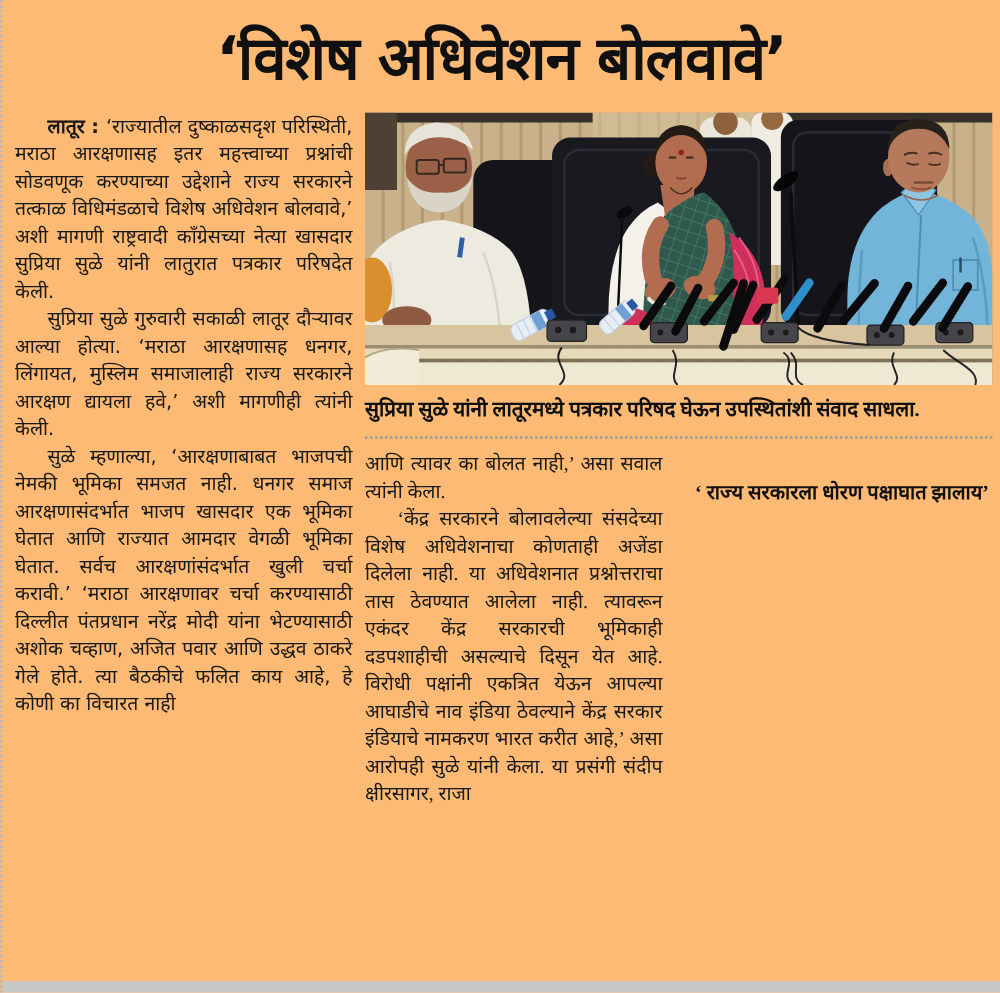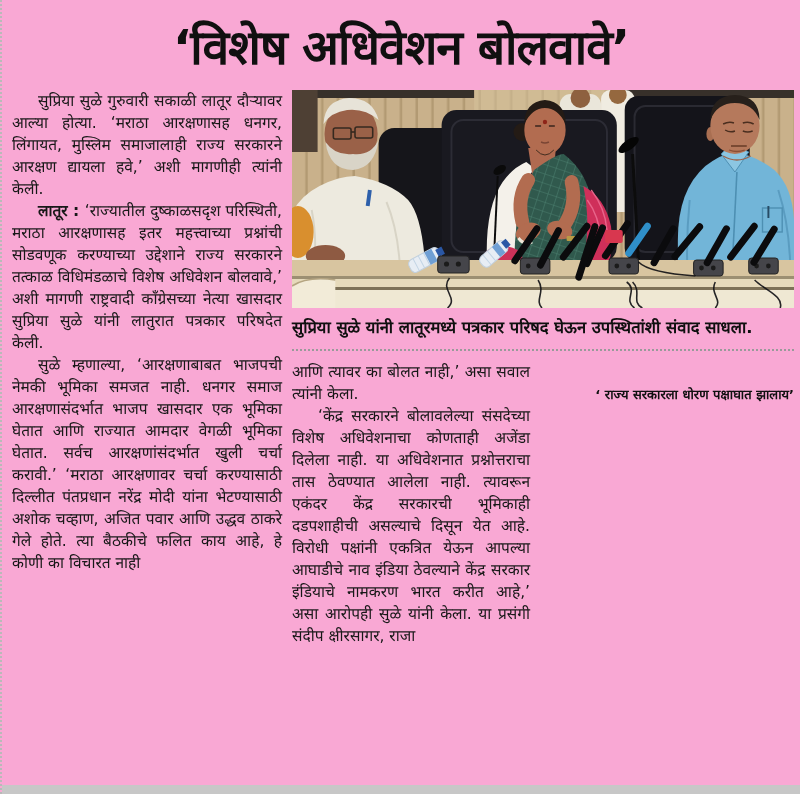--- a/index.html
+++ b/index.html
@@ -1,52 +1,52 @@
 <!DOCTYPE html>
 <html><head>
 <meta charset="utf-8">
 <style>
   html,body{margin:0;padding:0;}
   body{
     width:800px;height:794px;background:#ffffff;
     font-family:"DejaVu Sans",sans-serif;color:#161616;
     position:relative;overflow:hidden;
   }
-  .page{position:absolute;inset:0;border-left:2px dotted #b9b9b9;box-sizing:border-box;background:#f9a8d4;}
+  .page{position:absolute;inset:0;border-left:2px dotted #b9b9b9;box-sizing:border-box;background:#fdba74;}
   .headline{
     margin:10px 10px 0;text-align:center;font-weight:bold;
     font-size:48px;line-height:1.55;letter-spacing:-1px;color:#101010;white-space:nowrap;
   }
   .content{display:flex;gap:10px;padding:6px 6px 0 10px;box-sizing:border-box;}
   .col-left{flex:0 0 270px;width:270px;}
   p.body{margin:0;font-size:15.5px;line-height:22px;text-align:justify;text-indent:26px;color:#181818;}
   p.body.cont{text-indent:0;}
   .lead{font-weight:bold;}
-  .right-area{flex:1;min-width:0;}
+  .right-area{flex:1;min-width:0;font-family:Liberation Serif, serif;}
   .photo-wrap{width:100%;height:218px;overflow:hidden;background:#c9b18b;}
   .photo-wrap svg{display:block;width:100%;height:100%;}
   .caption{font-weight:bold;font-size:16.5px;line-height:25px;margin:7px 0 0;text-align:justify;color:#101010;}
   .dotted-sep{border-top:2px dotted #9a9a9a;height:0;margin:9px 0 10px;}
   .lower-cols{display:flex;gap:26px;}
   .lower-cols .lcol{flex:1;min-width:0;}
-  .subhead{font-size:13px;font-weight:bold;line-height:25px;margin:21px 0 4px;color:#101010;text-align:right;}
+  .subhead{font-size:16px;font-weight:bold;line-height:25px;margin:21px 0 4px;color:#101010;}
   .bottom-bar{position:absolute;left:0;right:0;bottom:0;height:9px;background:#c7c7c7;}
 </style>
 </head>
 <body>
 
 <div class="page">
 
   <h1 class="headline">‘विशेष अधिवेशन बोलवावे’</h1>
 
   <div class="content">
 
     <div class="col-left">
+      <p class="body"><span class="lead">लातूर : </span><span>‘राज्यातील दुष्काळसदृश परिस्थिती, मराठा आरक्षणासह इतर महत्त्वाच्या प्रश्नांची सोडवणूक करण्याच्या उद्देशाने राज्य सरकारने तत्काळ विधिमंडळाचे विशेष अधिवेशन बोलवावे,’ अशी मागणी राष्ट्रवादी काँग्रेसच्या नेत्या खासदार सुप्रिया सुळे यांनी लातुरात पत्रकार परिषदेत केली.</span></p>
       <p class="body">सुप्रिया सुळे गुरुवारी सकाळी लातूर दौऱ्यावर आल्या होत्या. ‘मराठा आरक्षणासह धनगर, लिंगायत, मुस्लिम समाजालाही राज्य सरकारने आरक्षण द्यायला हवे,’ अशी मागणीही त्यांनी केली.</p>
-      <p class="body"><span class="lead">लातूर : </span><span>‘राज्यातील दुष्काळसदृश परिस्थिती, मराठा आरक्षणासह इतर महत्त्वाच्या प्रश्नांची सोडवणूक करण्याच्या उद्देशाने राज्य सरकारने तत्काळ विधिमंडळाचे विशेष अधिवेशन बोलवावे,’ अशी मागणी राष्ट्रवादी काँग्रेसच्या नेत्या खासदार सुप्रिया सुळे यांनी लातुरात पत्रकार परिषदेत केली.</span></p>
       <p class="body">सुळे म्हणाल्या, ‘आरक्षणाबाबत भाजपची नेमकी भूमिका समजत नाही. धनगर समाज आरक्षणासंदर्भात भाजप खासदार एक भूमिका घेतात आणि राज्यात आमदार वेगळी भूमिका घेतात. सर्वच आरक्षणांसंदर्भात खुली चर्चा करावी.’ ‘मराठा आरक्षणावर चर्चा करण्यासाठी दिल्लीत पंतप्रधान नरेंद्र मोदी यांना भेटण्यासाठी अशोक चव्हाण, अजित पवार आणि उद्धव ठाकरे गेले होते. त्या बैठकीचे फलित काय आहे, हे कोणी का विचारत नाही</p>
     </div>
 
     <div class="right-area">
 
       <div class="photo-wrap">
         <svg viewBox="0 0 510 218" preserveAspectRatio="none" aria-hidden="true">
           <defs>
             <pattern id="panel" width="16" height="218" patternUnits="userSpaceOnUse">
               <rect width="16" height="218" fill="#c9b18b"></rect>

